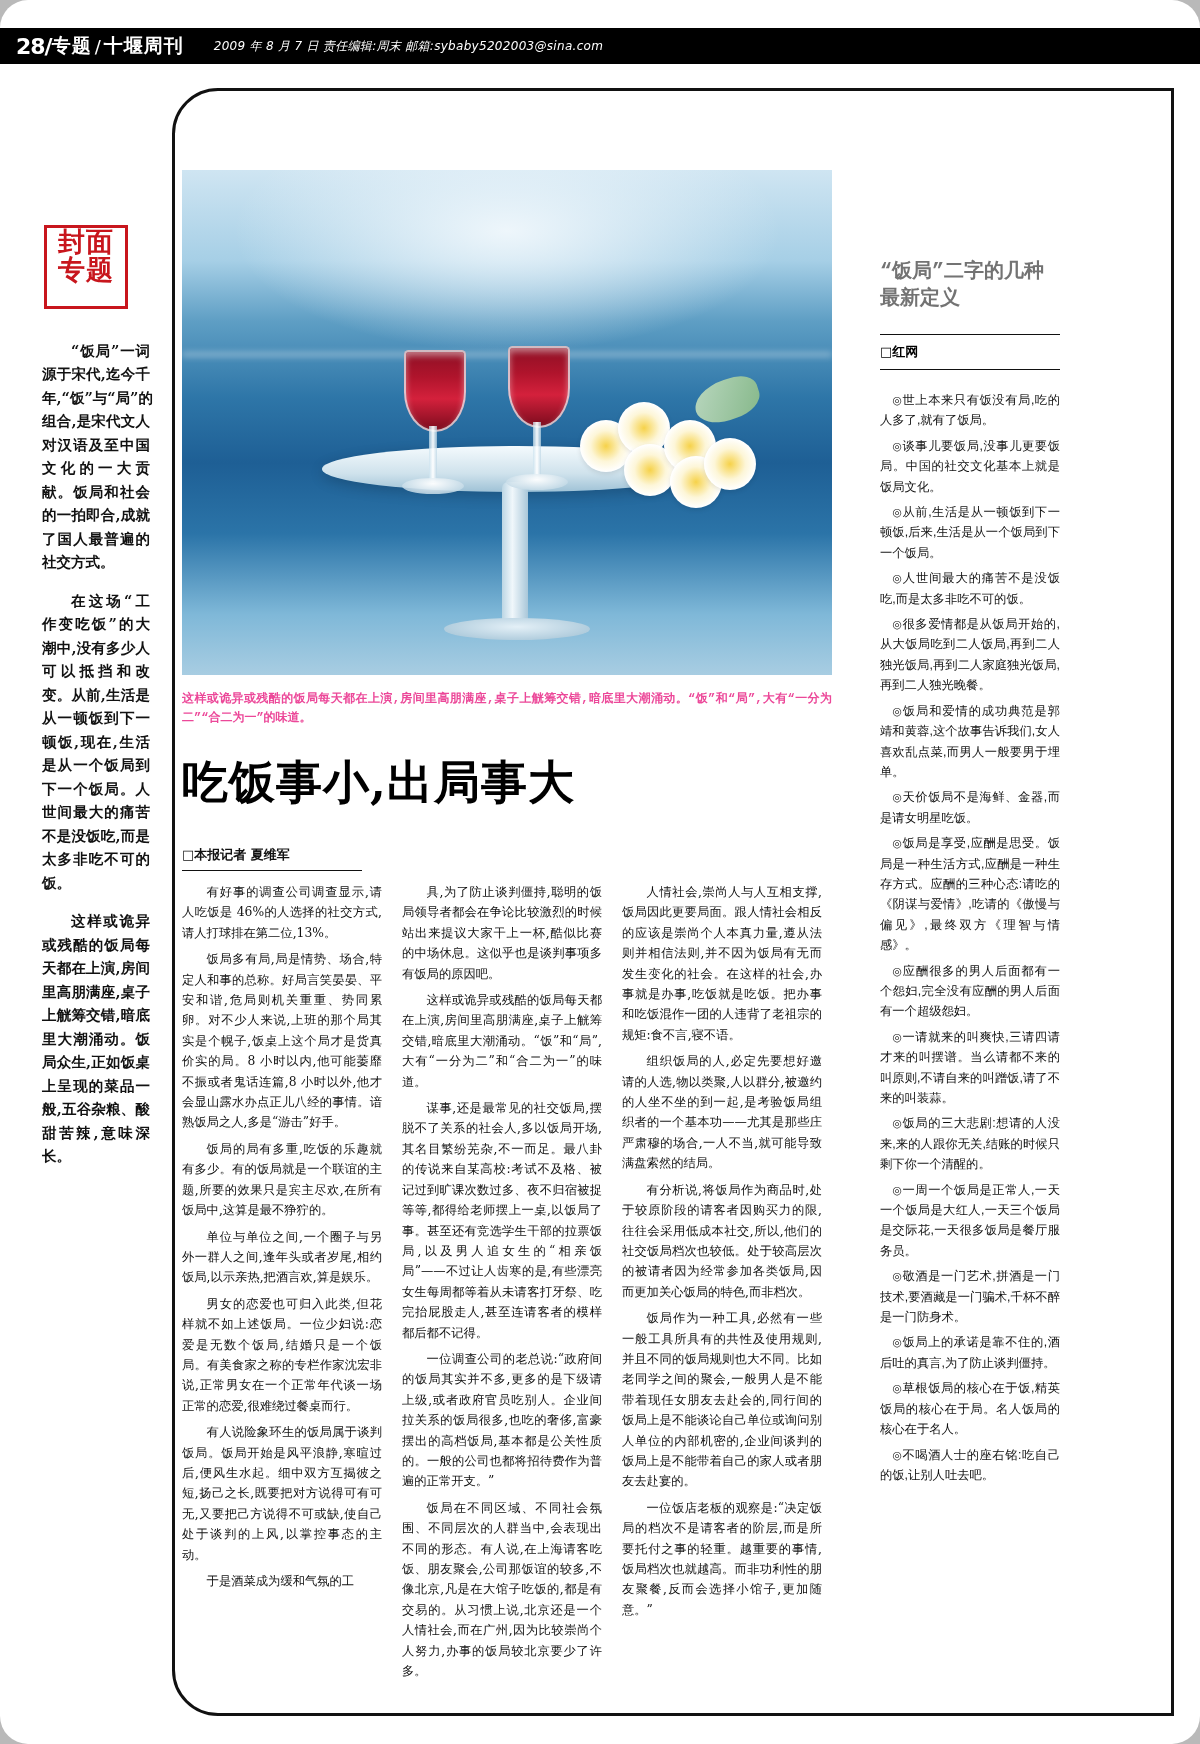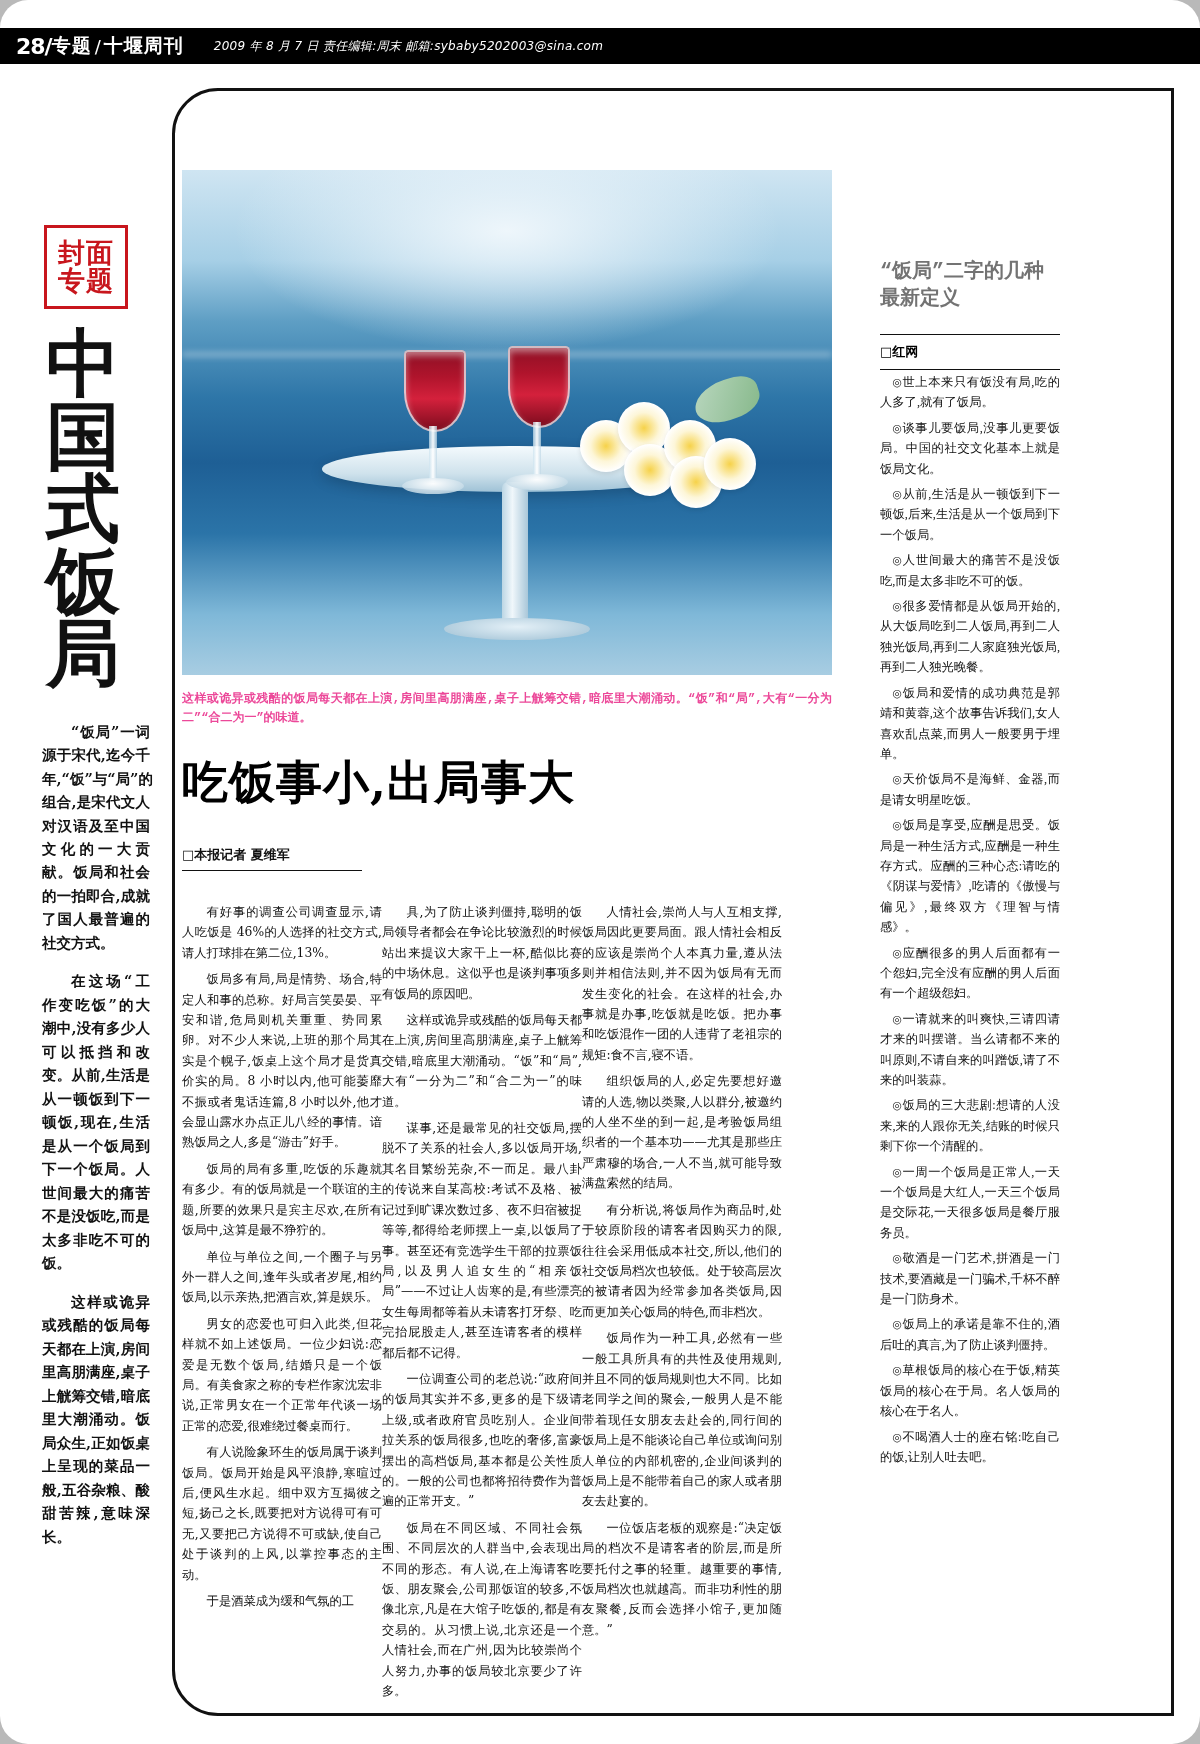--- a/index.html
+++ b/index.html
@@ -61,21 +61,20 @@
   .stamp {
     width: 78px;
     height: 78px;
     border: 3px solid #c8161d;
     background: #ffffff;
     color: #c8161d;
     margin: 130px 0 0 18px;
     display: flex;
     flex-direction: column;
     align-items: center;
-    justify-content: center;
     line-height: 1.05;
   }
   .stamp span {
     font-family: "DejaVu Serif", "Liberation Serif", serif;
     font-size: 27px;
     font-weight: bold;
     letter-spacing: 1px;
   }
   .big-title {
     margin: 18px 0 0 20px;
@@ -232,23 +231,24 @@
     font-size: 13px;
     font-weight: bold;
     color: #111;
     padding-bottom: 6px;
     border-bottom: 1px solid #111;
   }
 
   
   .body-cols {
     position: absolute;
-    left: 182px; top: 902px;
+    left: 182px; top: 882px;
     width: 660px;
     display: flex;
+    gap: 20px;
   }
   .bcol {
     width: 200px;
     font-family: "DejaVu Serif", "Liberation Serif", serif;
     font-size: 12.3px;
     line-height: 1.66;
     text-align: justify;
     color: #111;
   }
   .bcol p { margin: 0 0 6px 0; text-indent: 2em; }
@@ -273,22 +273,22 @@
   .side-source {
     margin-top: 8px;
     font-family: "DejaVu Serif", "Liberation Serif", serif;
     font-size: 13px;
     font-weight: bold;
     color: #000000;
     padding-bottom: 8px;
     border-bottom: 1px solid #111;
   }
   .side-body {
-    margin-top: 2px;
-    font-family: Liberation Serif, serif;
+    margin-top: 20px;
+    font-family: Liberation Sans, sans-serif;
     font-size: 12.3px;
     line-height: 1.66;
     text-align: justify;
     color: #111;
   }
   .side-body p { margin: 0 0 5px 0; text-indent: 1em; }
 
   .bullet { font-size: 11px; }
 </style>
 </head>
@@ -302,21 +302,20 @@
     <div class="mh-sep">/</div>
     <div class="mh-word2">十堰周刊</div>
     <div class="mh-meta">2009 年 8 月 7 日  责任编辑:周末  邮箱:sybaby5202003@sina.com</div>
   </div>
 
   <div class="left-col">
     <div class="stamp">
       <span>封面</span>
       <span>专题</span>
     </div>
-    <div class="big-title">中国式饭局</div>
     <div class="lead-block">
       <p>“饭局”一词源于宋代,迄今千年,“饭”与“局”的组合,是宋代文人对汉语及至中国文化的一大贡献。饭局和社会的一拍即合,成就了国人最普遍的社交方式。</p>
       <p>在这场“工作变吃饭”的大潮中,没有多少人可以抵挡和改变。从前,生活是从一顿饭到下一顿饭,现在,生活是从一个饭局到下一个饭局。人世间最大的痛苦不是没饭吃,而是太多非吃不可的饭。</p>
       <p>这样或诡异或残酷的饭局每天都在上演,房间里高朋满座,桌子上觥筹交错,暗底里大潮涌动。饭局众生,正如饭桌上呈现的菜品一般,五谷杂粮、酸甜苦辣,意味深长。</p>
     </div>
   </div>
 
   <div class="frame"></div>
 
   <div class="photo">

